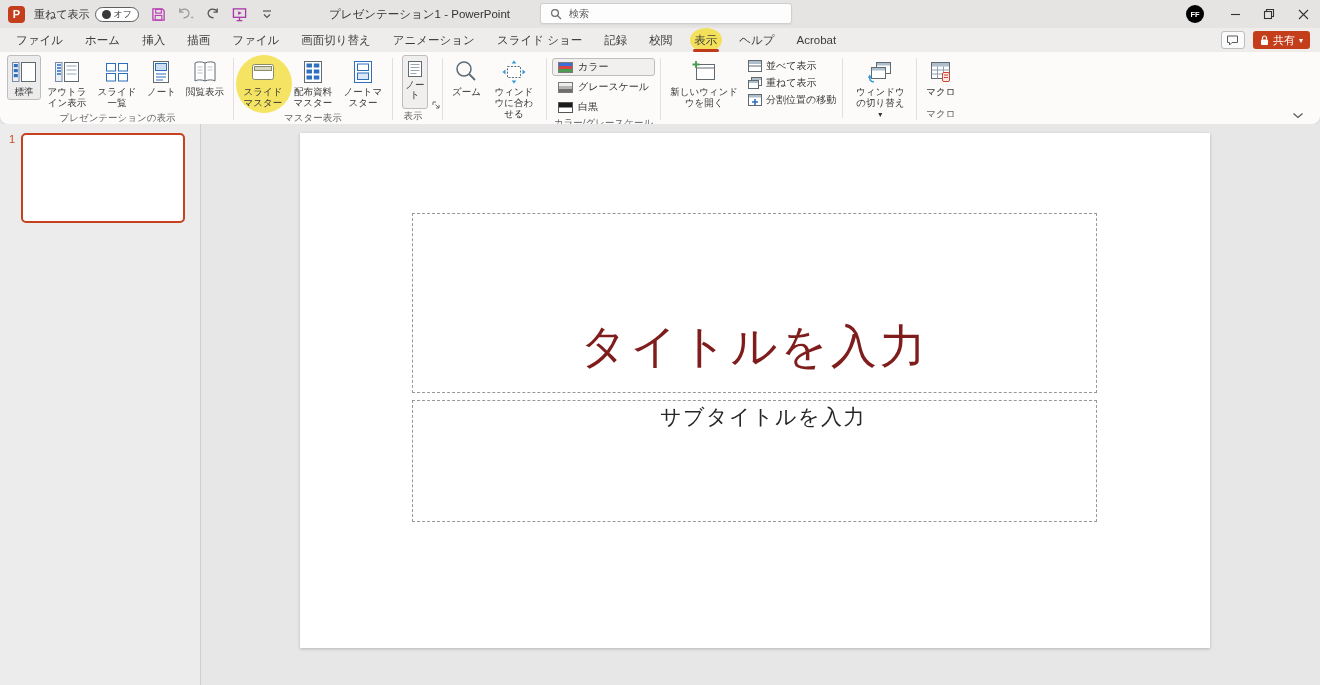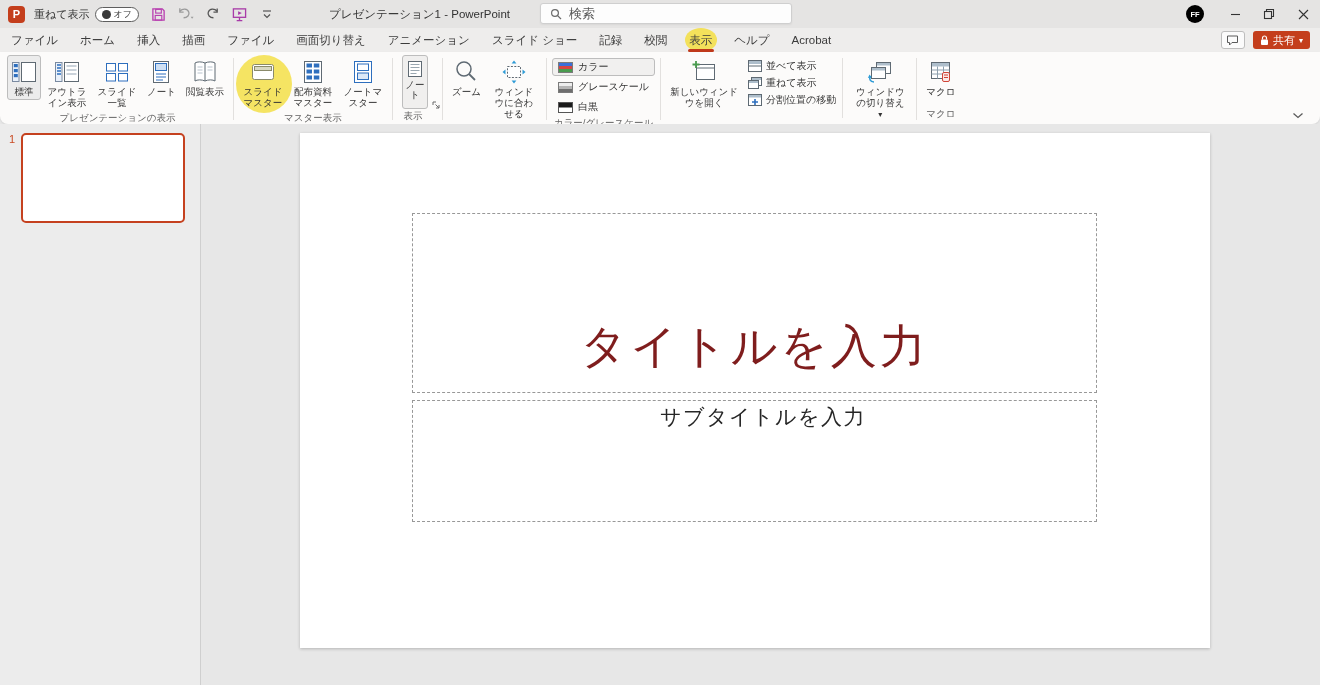--- a/index.html
+++ b/index.html
@@ -13,28 +13,28 @@
   .autosave { display:flex; align-items:center; gap:5px; font-size:11px; color:#333; margin-right:10px; }
   .toggle-pill { display:flex; align-items:center; gap:3px; border:1px solid #5e5e5e; border-radius:9px;
     background:#fff; height:15px; padding:1px 6px 1px 6px; }
   .toggle-dot { width:9px; height:9px; border-radius:50%; background:#3a3a3a; }
   .toggle-label { font-size:9px; color:#333; }
   .qat { display:flex; align-items:center; gap:7px; margin-right:12px; }
   .qat-btn { width:20px; height:20px; display:flex; align-items:center; justify-content:center; border-radius:3px; }
   .doc-title { font-size:11.5px; color:#333; margin-left:40px; white-space:nowrap; }
   .searchbox { position:absolute; left:540px; top:3px; width:252px; height:21px; background:#fdfdfd;
     border:1px solid #cfcfcf; border-radius:3px; display:flex; align-items:center; gap:7px;
-    padding-left:9px; font-size:13px; color:#575757; box-shadow:0 1px 2px rgba(0,0,0,.06); }
+    padding-left:9px; font-size:10px; color:#575757; box-shadow:0 1px 2px rgba(0,0,0,.06); }
   .tb-right { margin-left:auto; display:flex; align-items:center; }
   .avatar { width:18px; height:18px; border-radius:50%; background:#000000; color:#fff; font-size:7.5px;
     font-weight:bold; display:flex; align-items:center; justify-content:center; margin-right:14px; }
   .wbtn { width:34px; height:28px; display:flex; align-items:center; justify-content:center; }
 
   
-  .tabrow { height:24px; background:#eeedec; display:flex; align-items:center; position:relative; }
+  .tabrow { height:24px; background:#eeedec; display:flex; align-items:center; padding-left:5px; position:relative; }
   .tab { font-size:11.5px; color:#3b3b3b; padding:0 11px; height:24px; display:flex; align-items:center;
     position:relative; white-space:nowrap; }
   .tab.active .hl-circle { position:absolute; left:50%; top:50%; transform:translate(-50%,-50%);
     width:32px; height:24px; background:rgba(243,222,66,.85); border-radius:50%; }
   .tab.active::after { content:""; position:absolute; left:50%; transform:translateX(-50%); bottom:0;
     width:26px; height:3px; background:#c0391b; border-radius:2px; }
   .tab span.tlabel { position:relative; z-index:1; }
   .tabrow-right { margin-left:auto; display:flex; align-items:center; gap:8px; padding-right:10px; }
   .comment-btn { width:24px; height:18px; border:1px solid #bdbdbd; background:#fbfbfb; border-radius:3px;
     display:flex; align-items:center; justify-content:center; }

